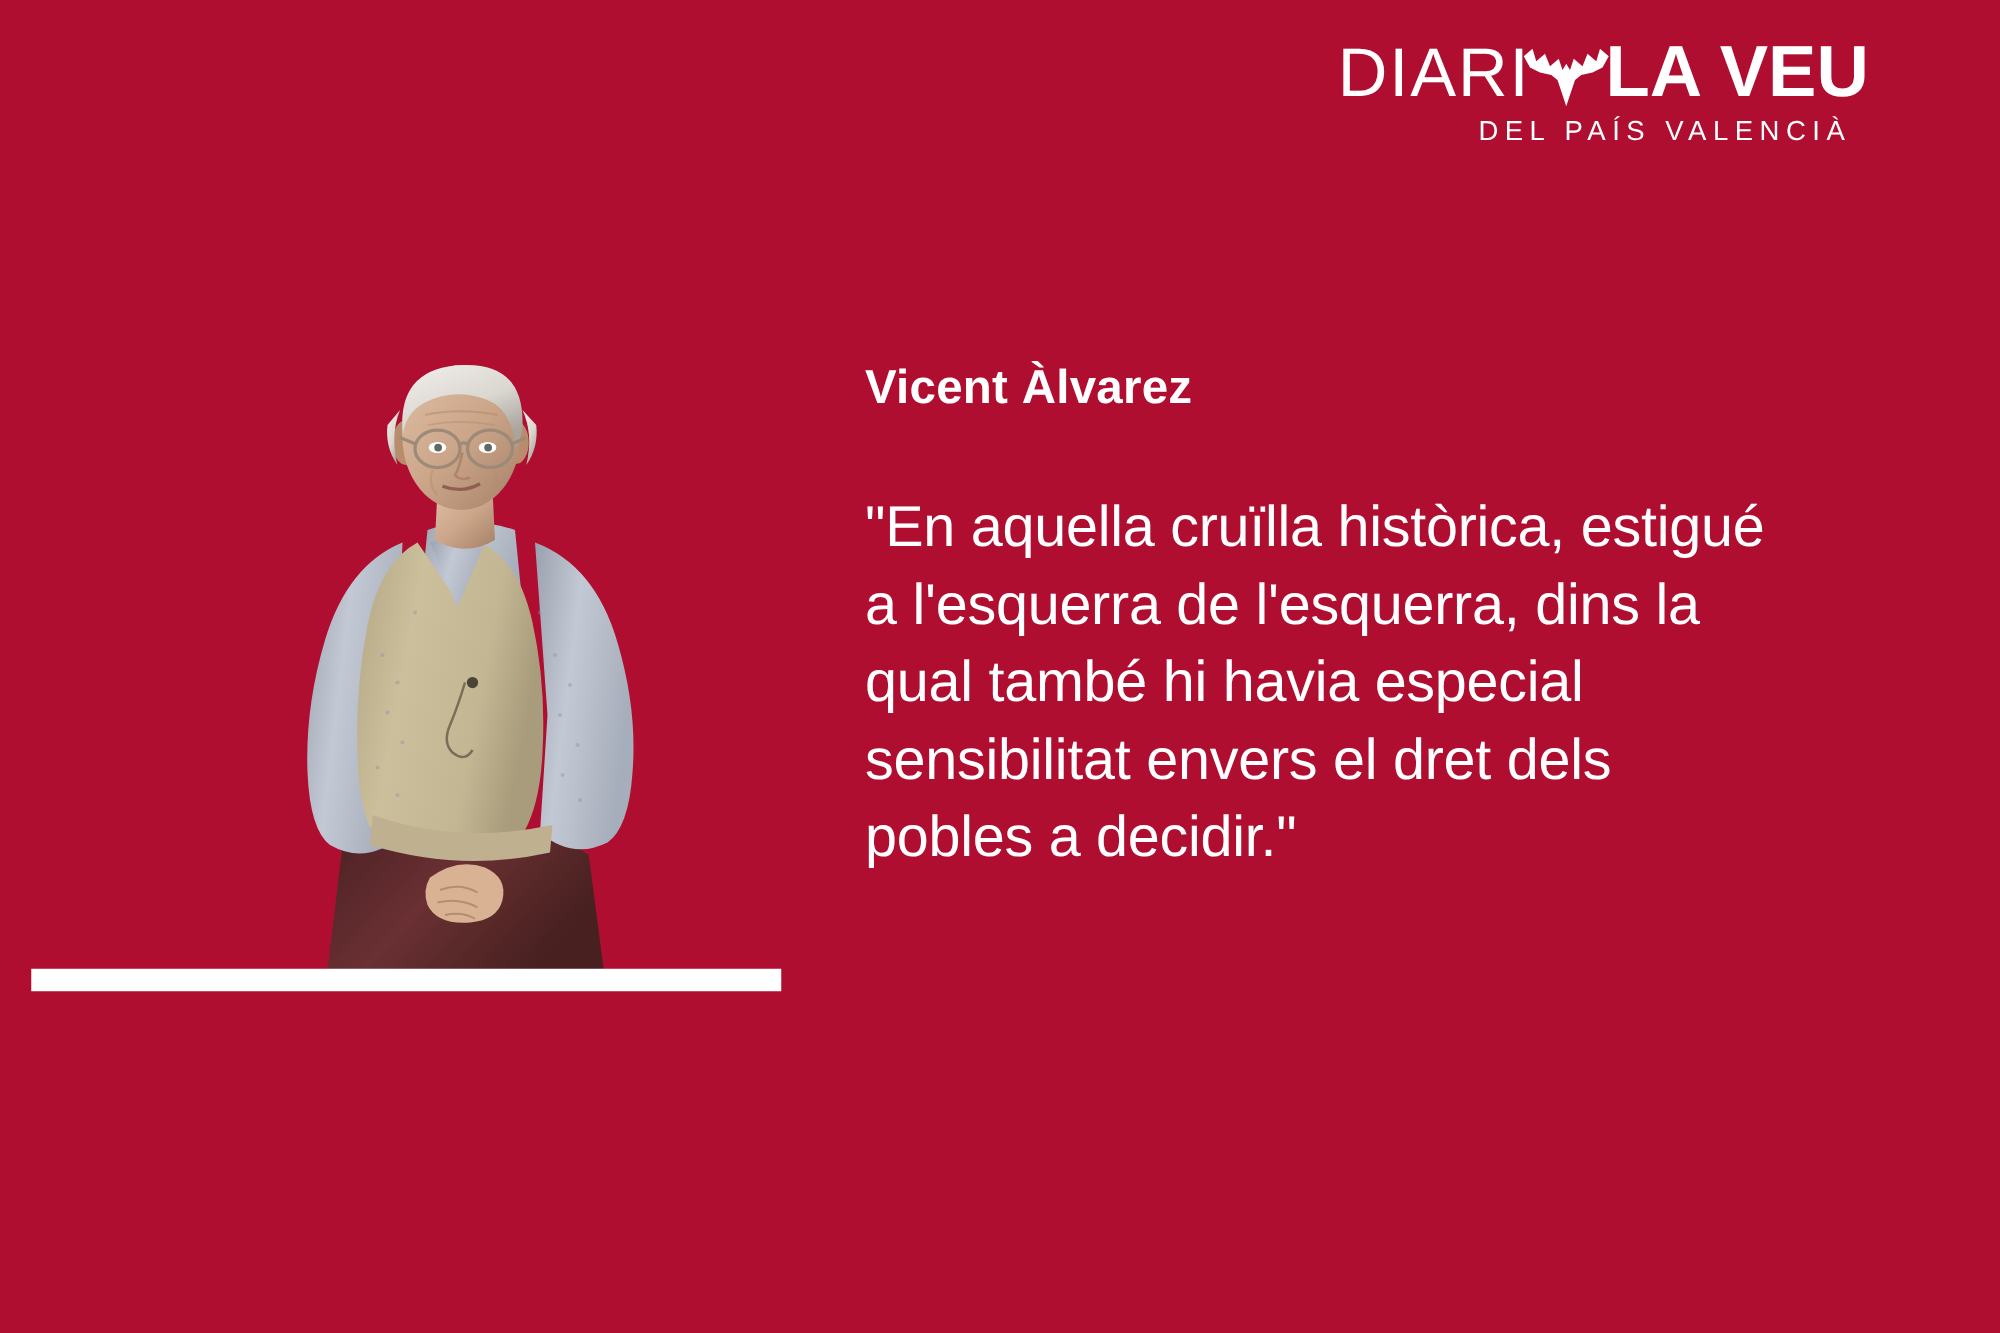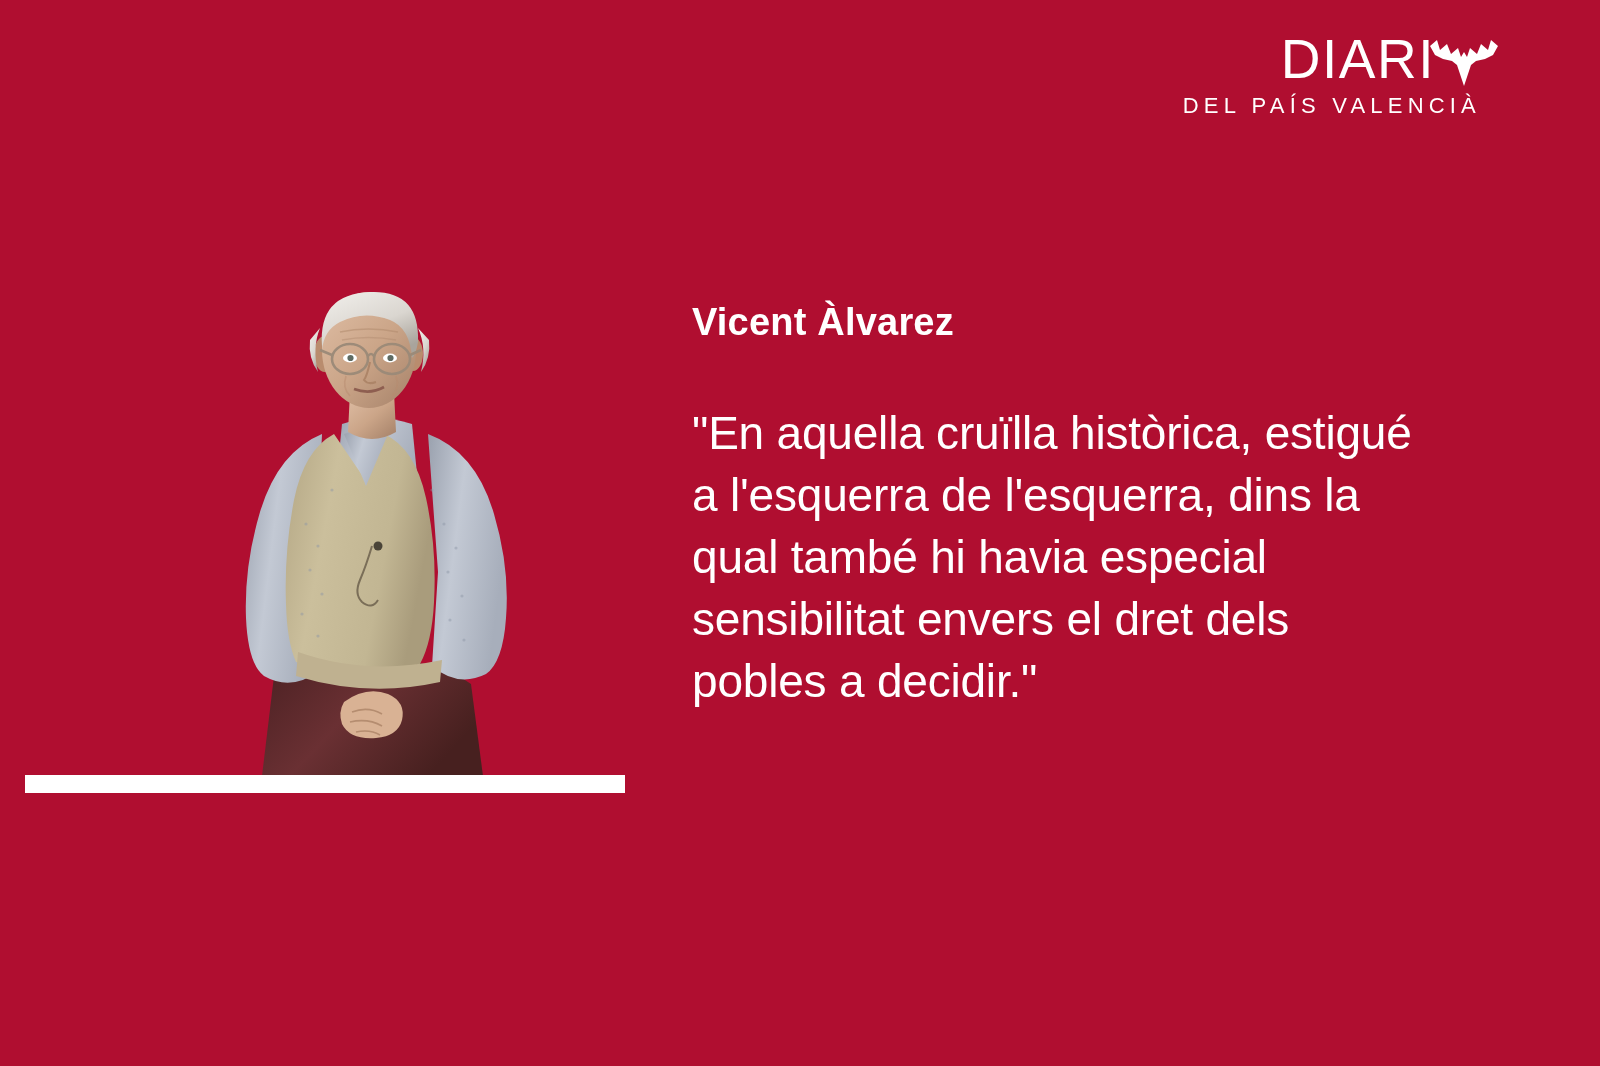--- a/index.html
+++ b/index.html
@@ -25,21 +25,21 @@
   
   .logo {
     position: absolute;
     top: 28px;
     right: 105px;
     width: 500px;
     height: 92px;
     display: flex;
     flex-direction: column;
     align-items: flex-end;
-    justify-content: center;
+    justify-content: flex-start;
   }
   .logo-top {
     display: flex;
     align-items: center;
     height: 60px;
   }
   .logo-diari {
     color: #ffffff;
     font-family: "Liberation Sans", sans-serif;
     font-size: 55px;
@@ -98,21 +98,21 @@
     top: 775px;
     width: 600px;
     height: 18px;
     background: #ffffff;
   }
 
   
   .text-block {
     position: absolute;
     left: 692px;
-    top: 300px;
+    top: 288px;
     width: 770px;
   }
   .speaker-name {
     color: #ffffff;
     font-family: "Liberation Sans", sans-serif;
     font-size: 38px;
     font-weight: 700;
     line-height: 44px;
     letter-spacing: 0.2px;
     margin: 0 0 58px 0;
@@ -163,20 +163,21 @@
             L37 52
             L33 40
             L30 31
             L25 27
             L16 25
             L8 21
             Z"></path>
         </svg>
       </span>
 
+      <span class="logo-laveu">LA VEU</span>
     </div>
     <div class="logo-sub">DEL PAÍS VALENCIÀ</div>
   </div>
 
   <div class="photo-wrap">
     <svg class="portrait-svg" viewBox="0 0 306 492" aria-hidden="true">
       <defs>
         <linearGradient id="gSweater" x1="0" y1="0" x2="1" y2="0.3">
           <stop offset="0%" stop-color="#B3A684"></stop>
           <stop offset="35%" stop-color="#CBBF9C"></stop>

